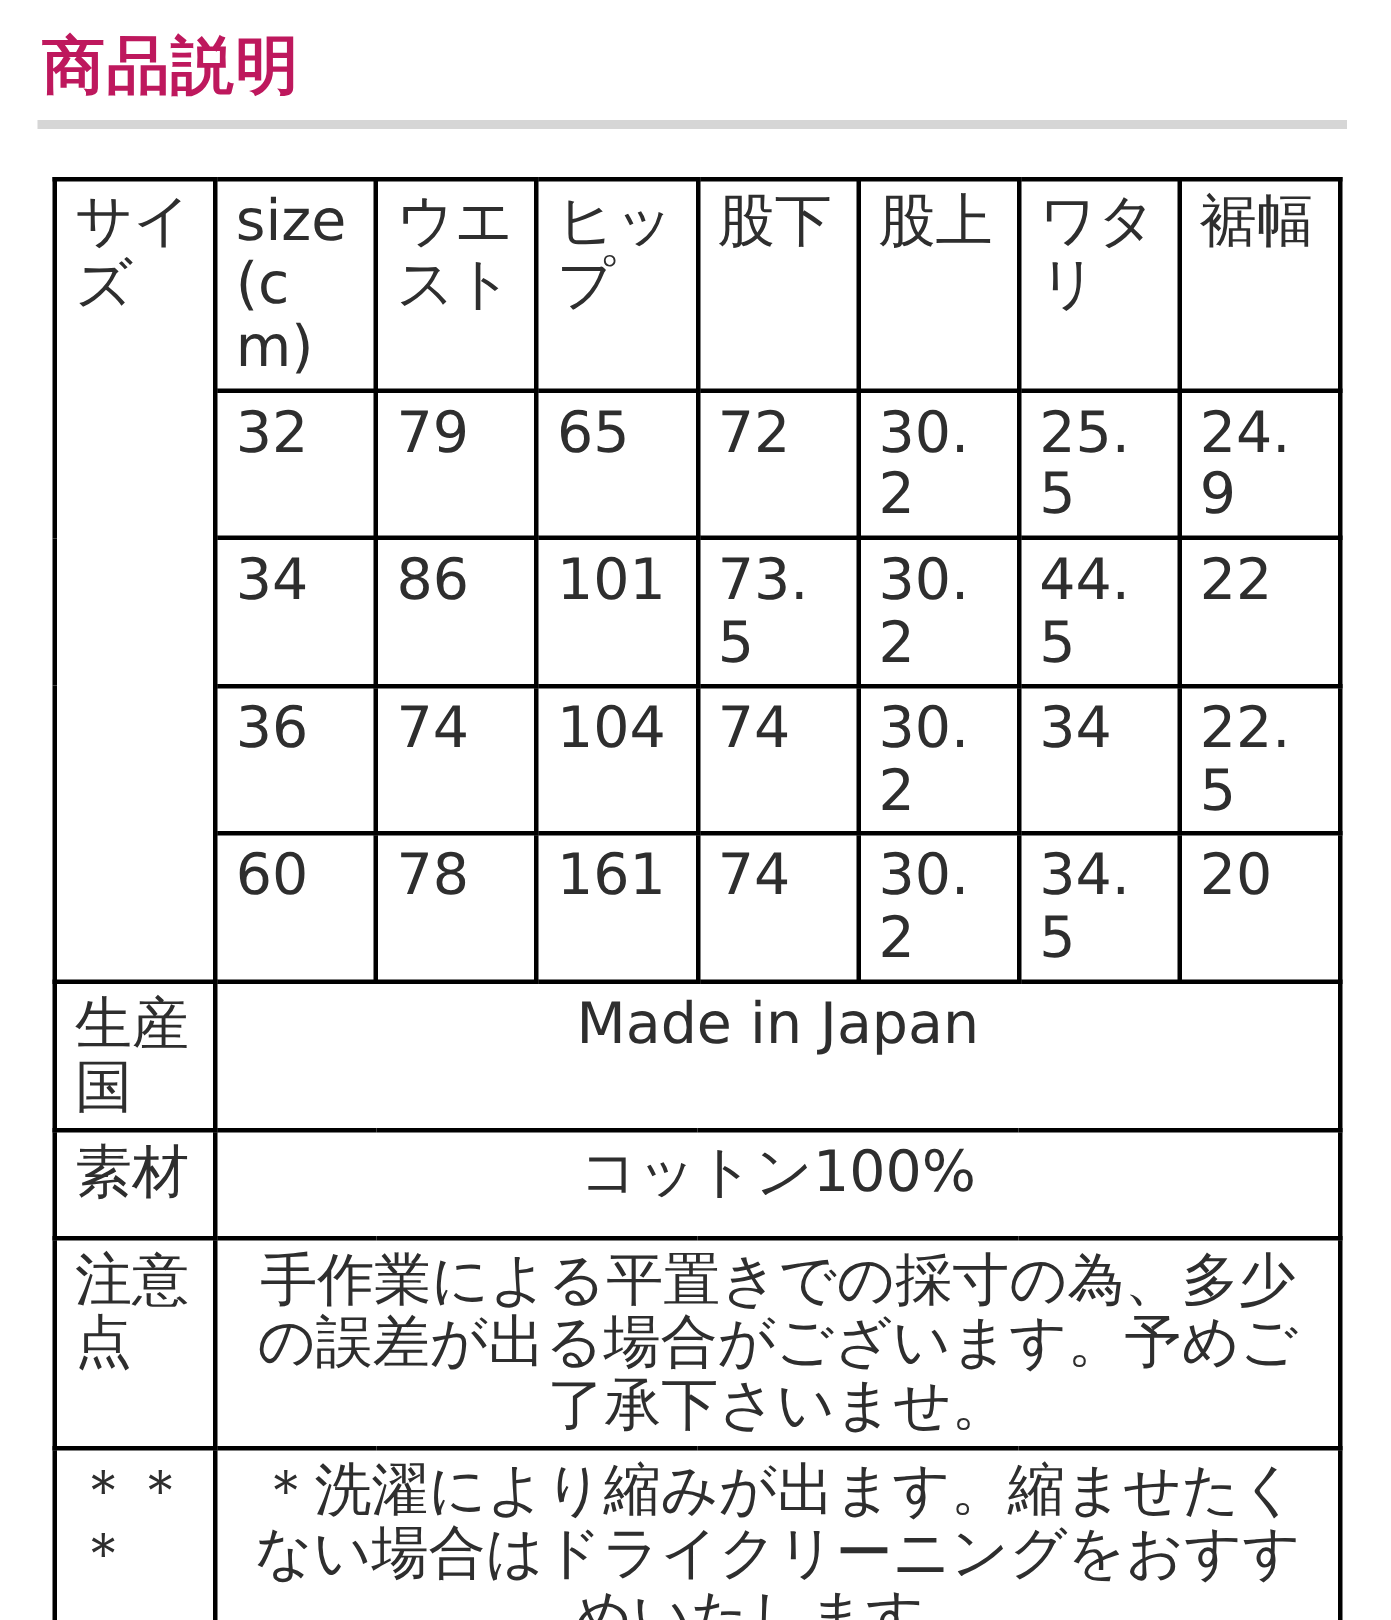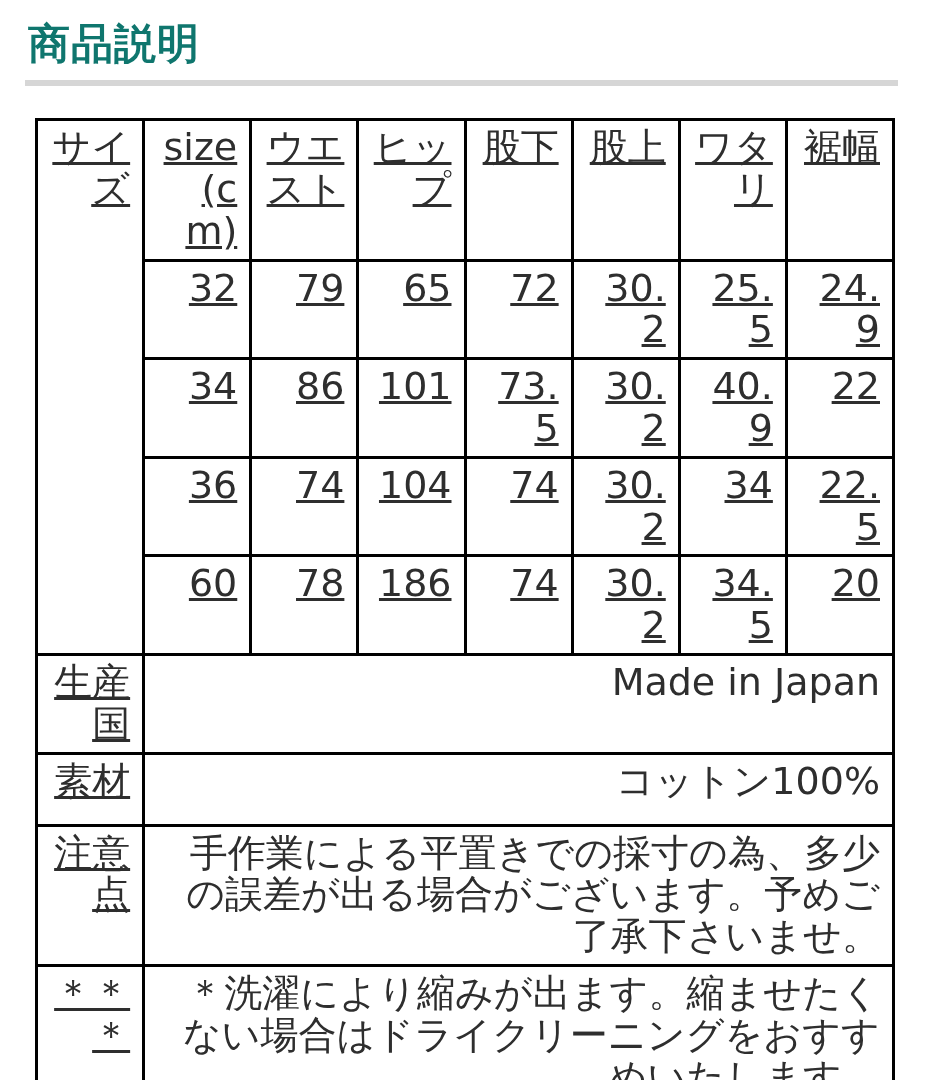--- a/index.html
+++ b/index.html
@@ -12,21 +12,21 @@
   .page {
     width: 927px;
     height: 1080px;
     background: #ffffff;
     overflow: hidden;
     position: relative;
   }
   .page-title {
     font-size: 42px;
     font-weight: bold;
-    color: #0f766e;
+    color: #be185d;
     margin: 20px 0 0 28px;
     line-height: 1.15;
     letter-spacing: 1px;
   }
   .title-underline {
     height: 6px;
     background: #d6d6d6;
     margin: 12px 29px 0 25px;
   }
   table.spec-table {
@@ -38,22 +38,22 @@
   }
   table.spec-table td {
     border: 3px solid #000000;
     vertical-align: top;
     font-size: 38px;
     line-height: 1.1;
     padding: 6px 12px;
     word-break: break-all;
     overflow: hidden;
   }
-  td.c { text-align: right; text-decoration: underline; }
-  td.l { text-align: right; }
+  td.c { text-align: left; }
+  td.l { text-align: center; }
   tr.r-head   { height: 132px; }
   tr.r-data   { height: 97px; }
   tr.r-origin { height: 90px; }
   tr.r-material { height: 72px; }
   tr.r-note   { height: 125px; }
   tr.r-ast    { height: 138px; }
 </style>
 </head>
 <body>
 
@@ -95,38 +95,38 @@
       <td class="c">25.5</td>
       <td class="c">24.9</td>
     </tr>
 
     <tr class="r-data">
       <td class="c">34</td>
       <td class="c">86</td>
       <td class="c">101</td>
       <td class="c">73.5</td>
       <td class="c">30.2</td>
-      <td class="c">40.9</td>
+      <td class="c">44.5</td>
       <td class="c">22</td>
     </tr>
 
     <tr class="r-data">
       <td class="c">36</td>
       <td class="c">74</td>
       <td class="c">104</td>
       <td class="c">74</td>
       <td class="c">30.2</td>
       <td class="c">34</td>
       <td class="c">22.5</td>
     </tr>
 
     <tr class="r-data">
       <td class="c">60</td>
       <td class="c">78</td>
-      <td class="c">186</td>
+      <td class="c">161</td>
       <td class="c">74</td>
       <td class="c">30.2</td>
       <td class="c">34.5</td>
       <td class="c">20</td>
     </tr>
 
     <tr class="r-origin">
       <td class="c">生産国</td>
       <td class="l" colspan="7">Made in Japan</td>
     </tr>

